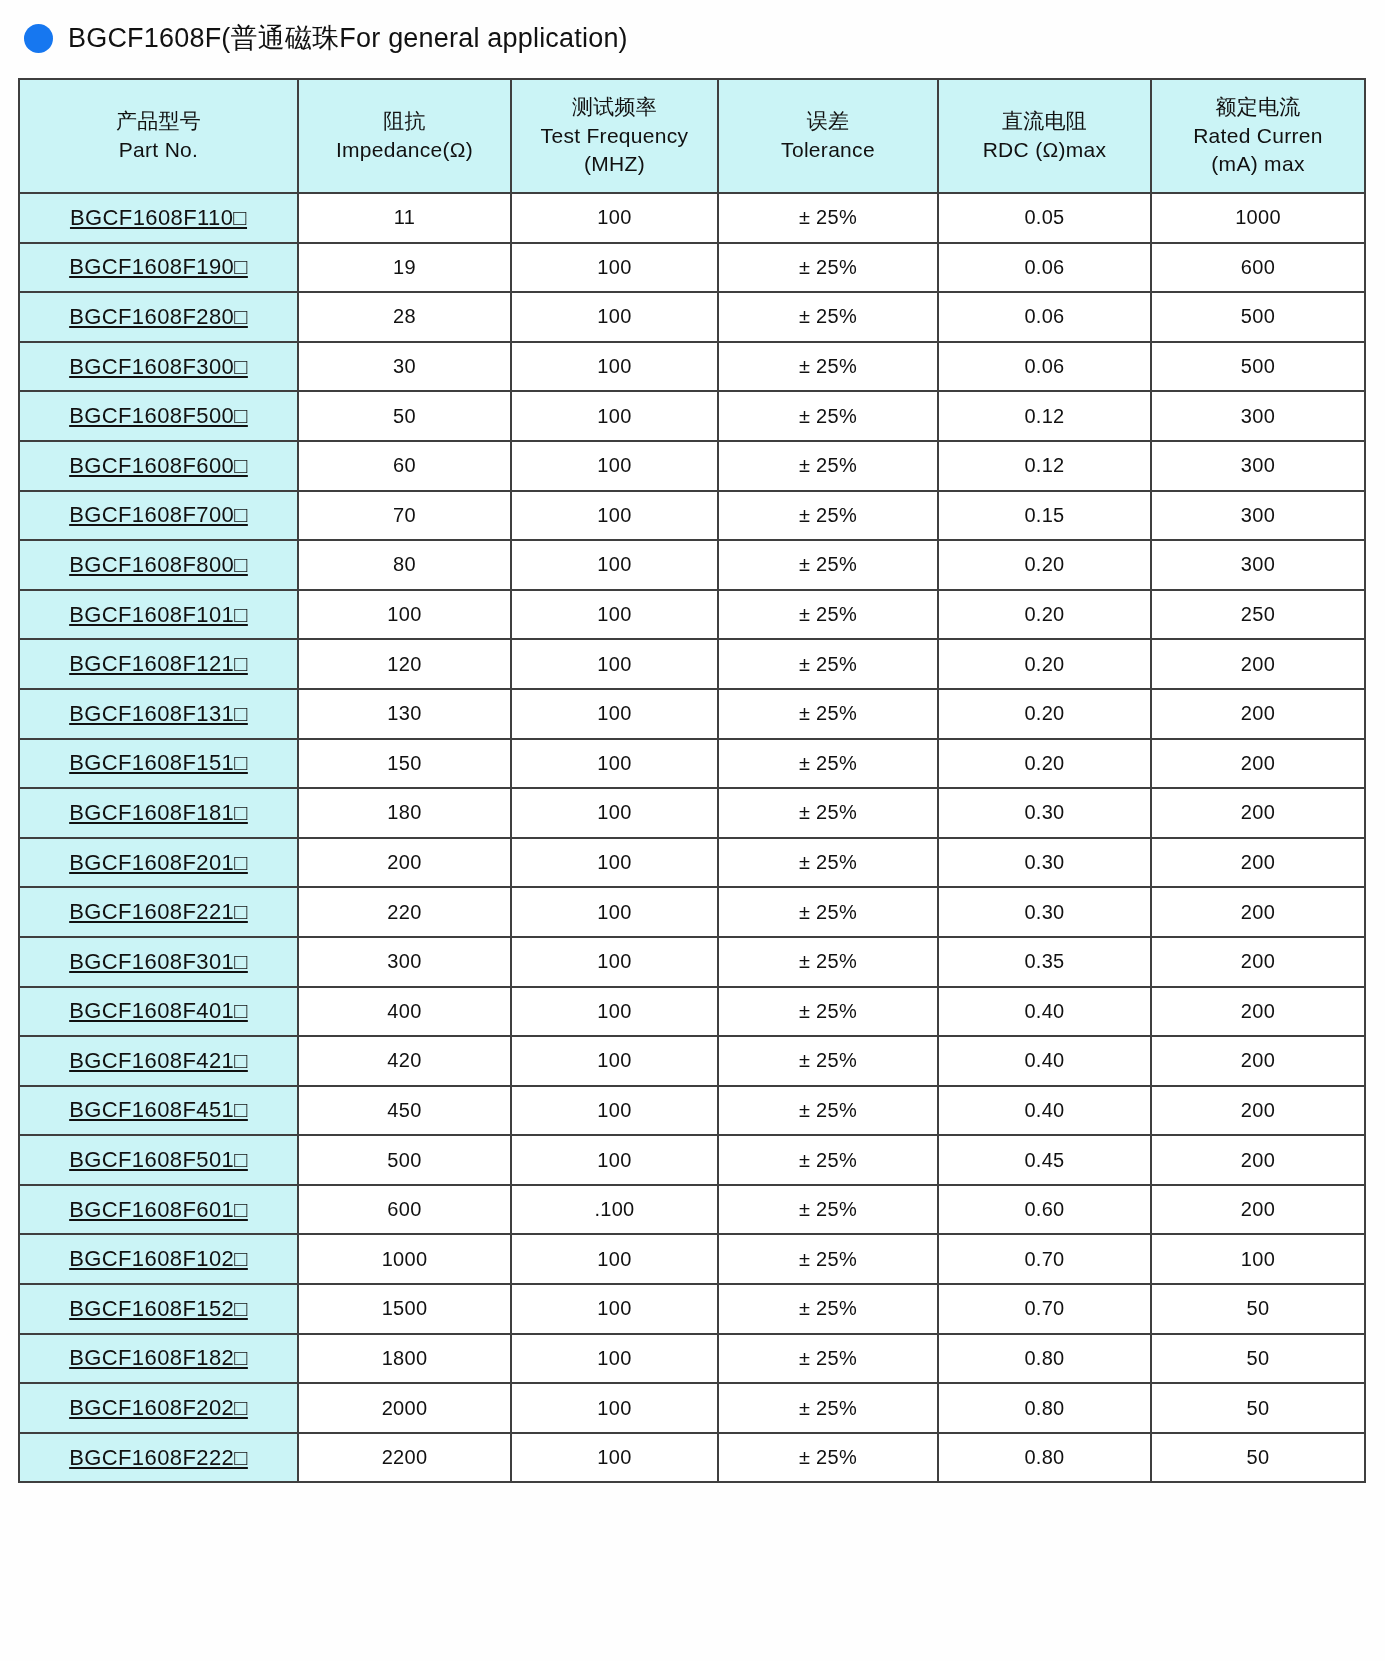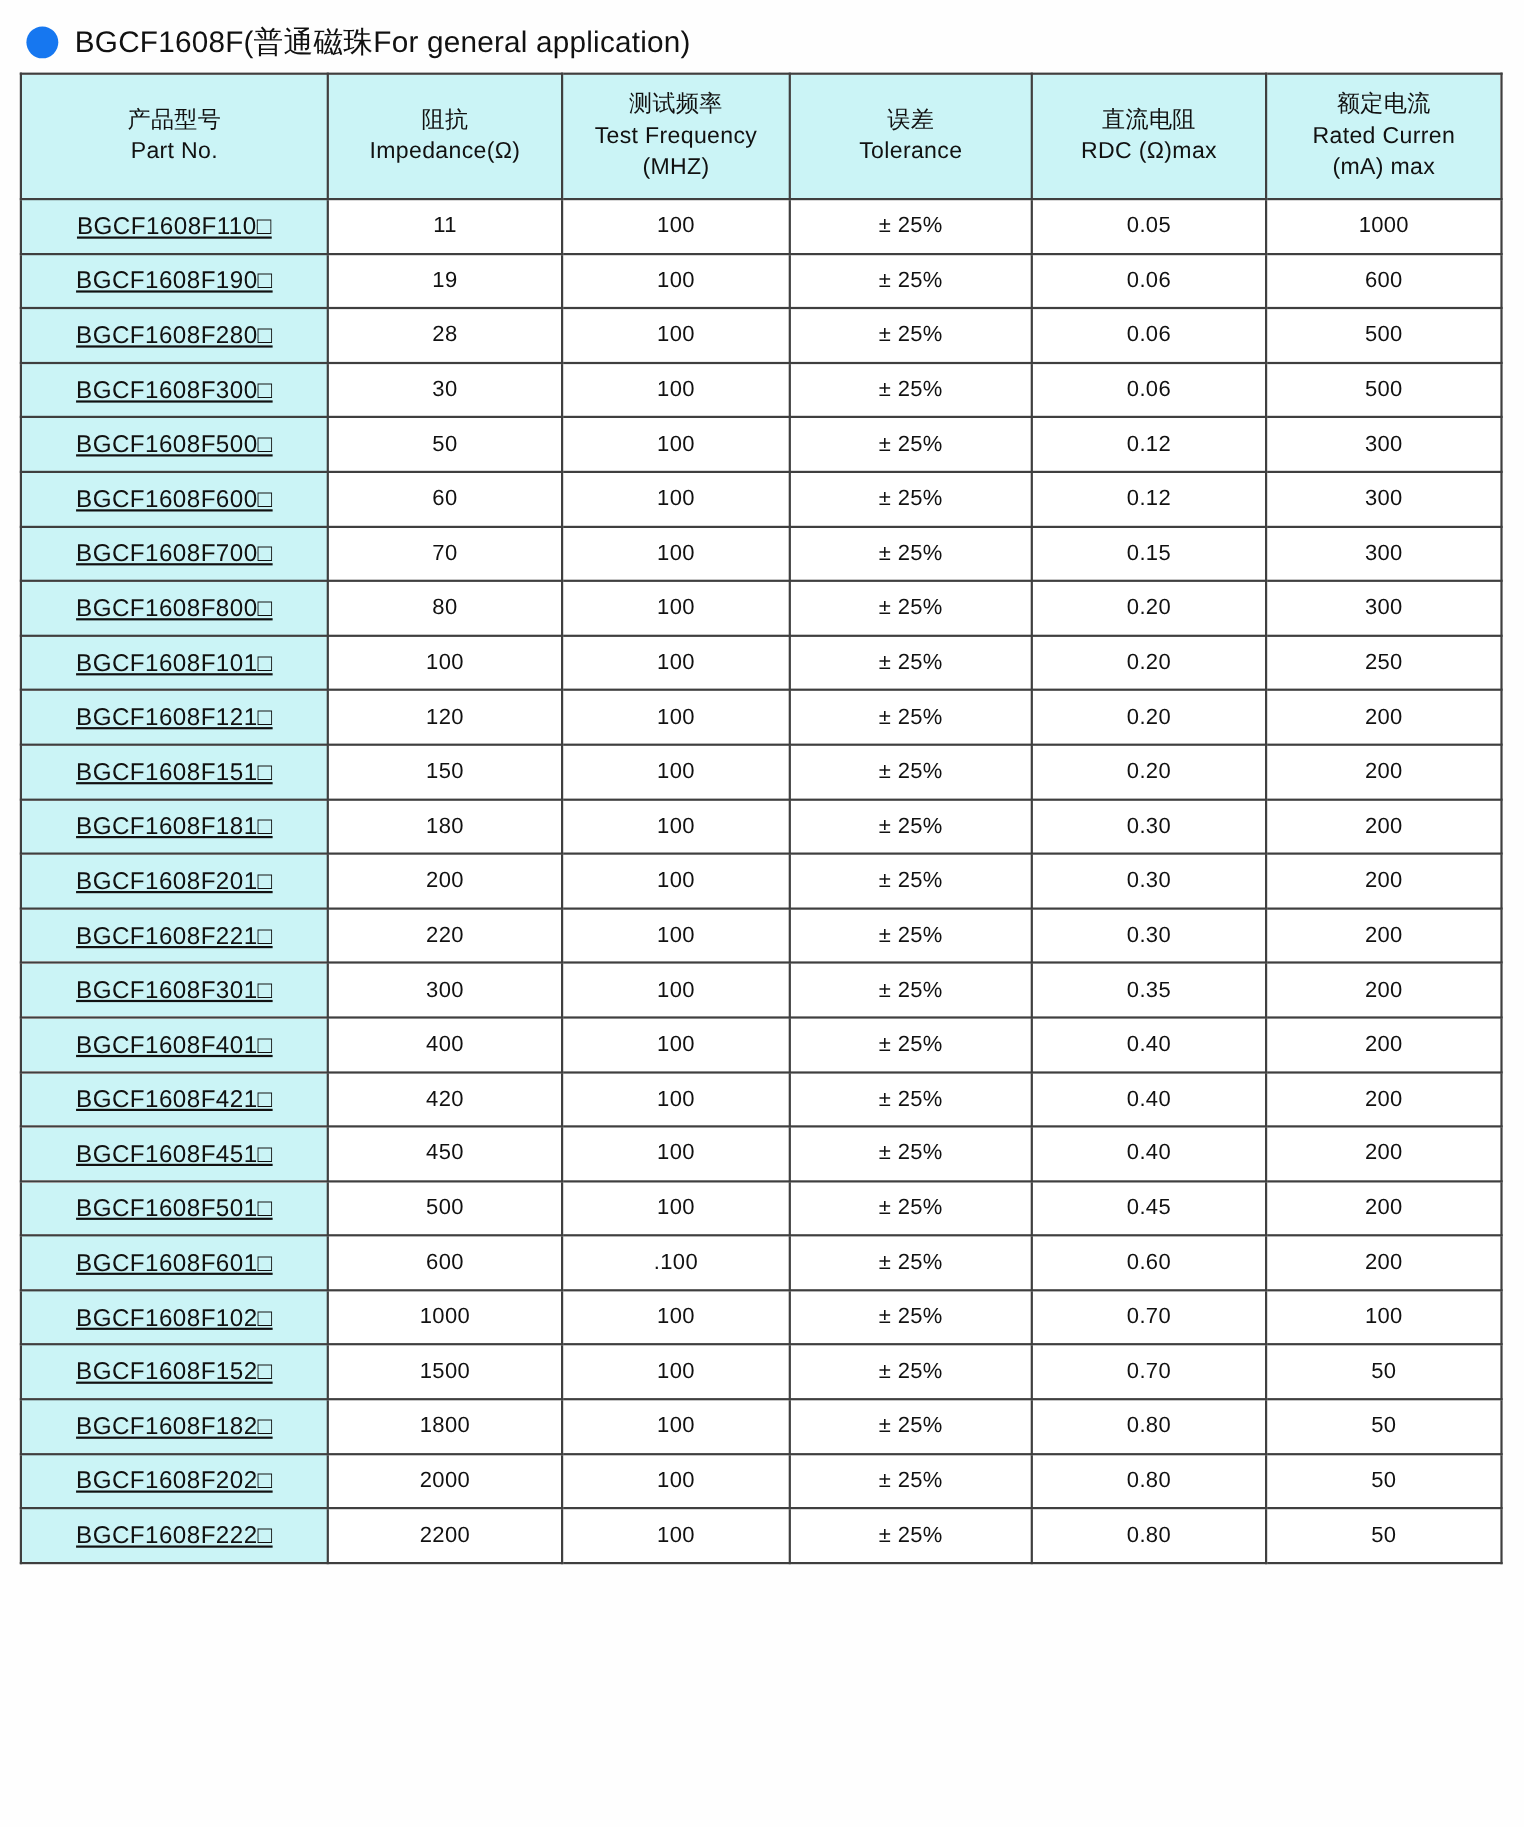--- a/index.html
+++ b/index.html
@@ -39,21 +39,21 @@
   }
   .title {
     font-size: 27px;
     letter-spacing: 0.2px;
     white-space: nowrap;
   }
   table.spec {
     border-collapse: collapse;
     table-layout: fixed;
     width: 1346px;
-    margin: 12px 0 0 18px;
+    margin: 24px 0 0 18px;
     border: 2px solid var(--border);
   }
   table.spec th, table.spec td {
     border: 2px solid var(--border);
     text-align: center;
     vertical-align: middle;
     overflow: hidden;
   }
   col.c1 { width: 279px; }
   col.c2 { width: 213px; }
@@ -205,20 +205,28 @@
         </tr>
         <tr>
           <td class="part">BGCF1608F121□</td>
           <td>120</td>
           <td>100</td>
           <td>± 25%</td>
           <td>0.20</td>
           <td>200</td>
         </tr>
         <tr>
+          <td class="part">BGCF1608F131□</td>
+          <td>130</td>
+          <td>100</td>
+          <td>± 25%</td>
+          <td>0.20</td>
+          <td>200</td>
+        </tr>
+        <tr>
           <td class="part">BGCF1608F151□</td>
           <td>150</td>
           <td>100</td>
           <td>± 25%</td>
           <td>0.20</td>
           <td>200</td>
         </tr>
         <tr>
           <td class="part">BGCF1608F181□</td>
           <td>180</td>

